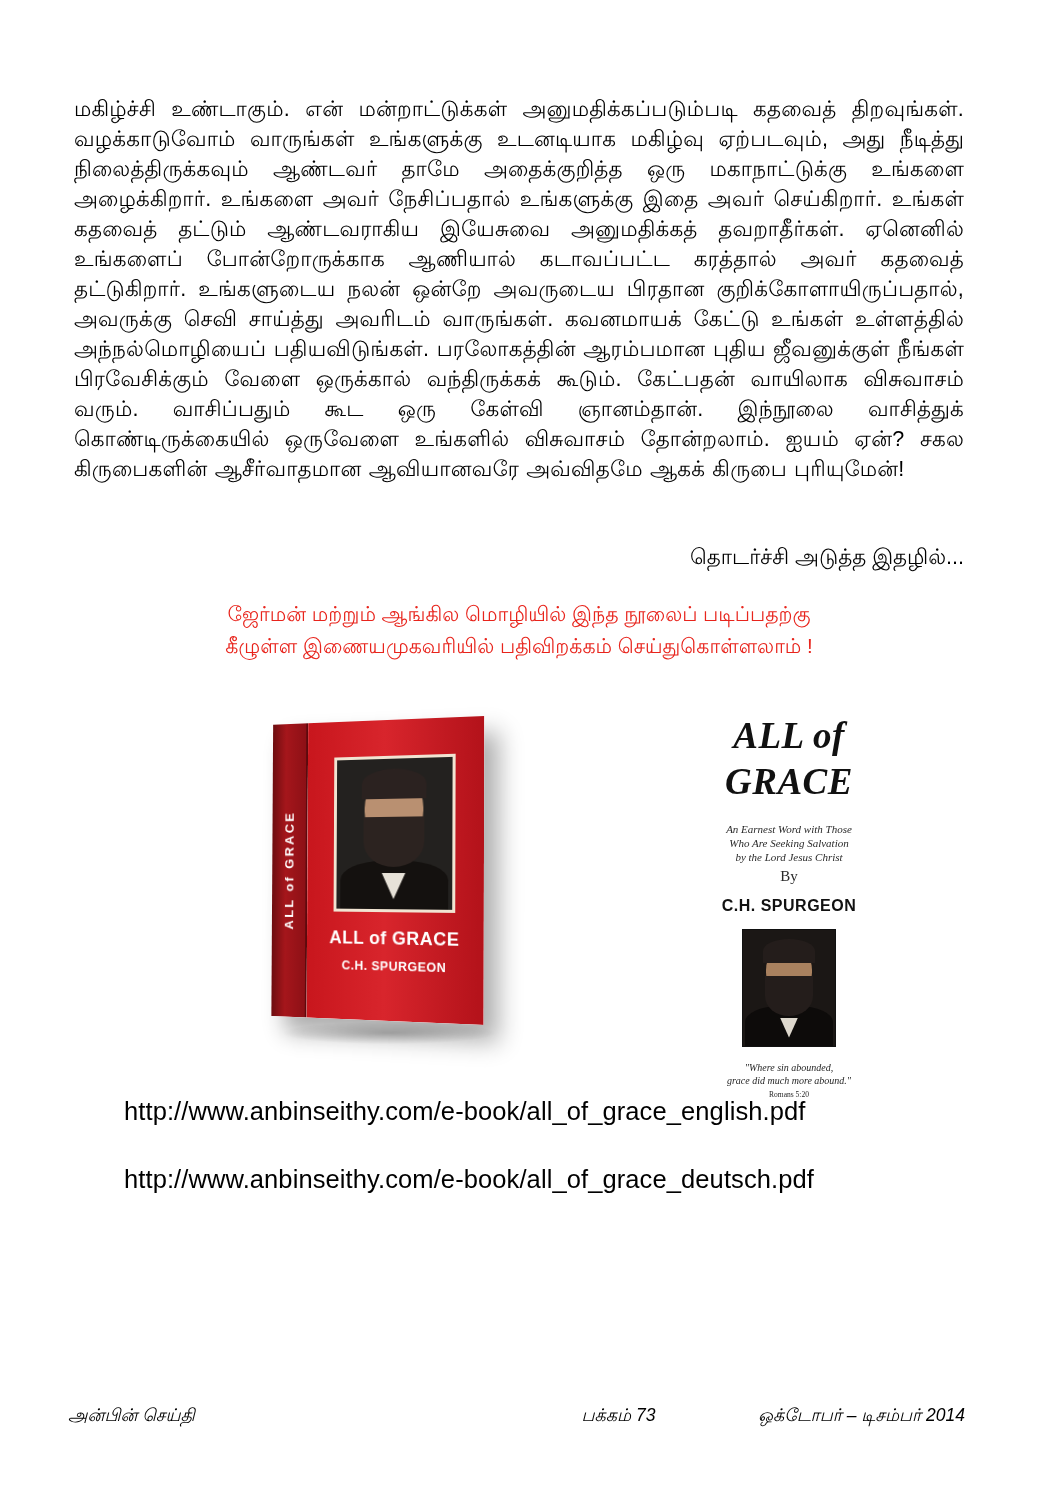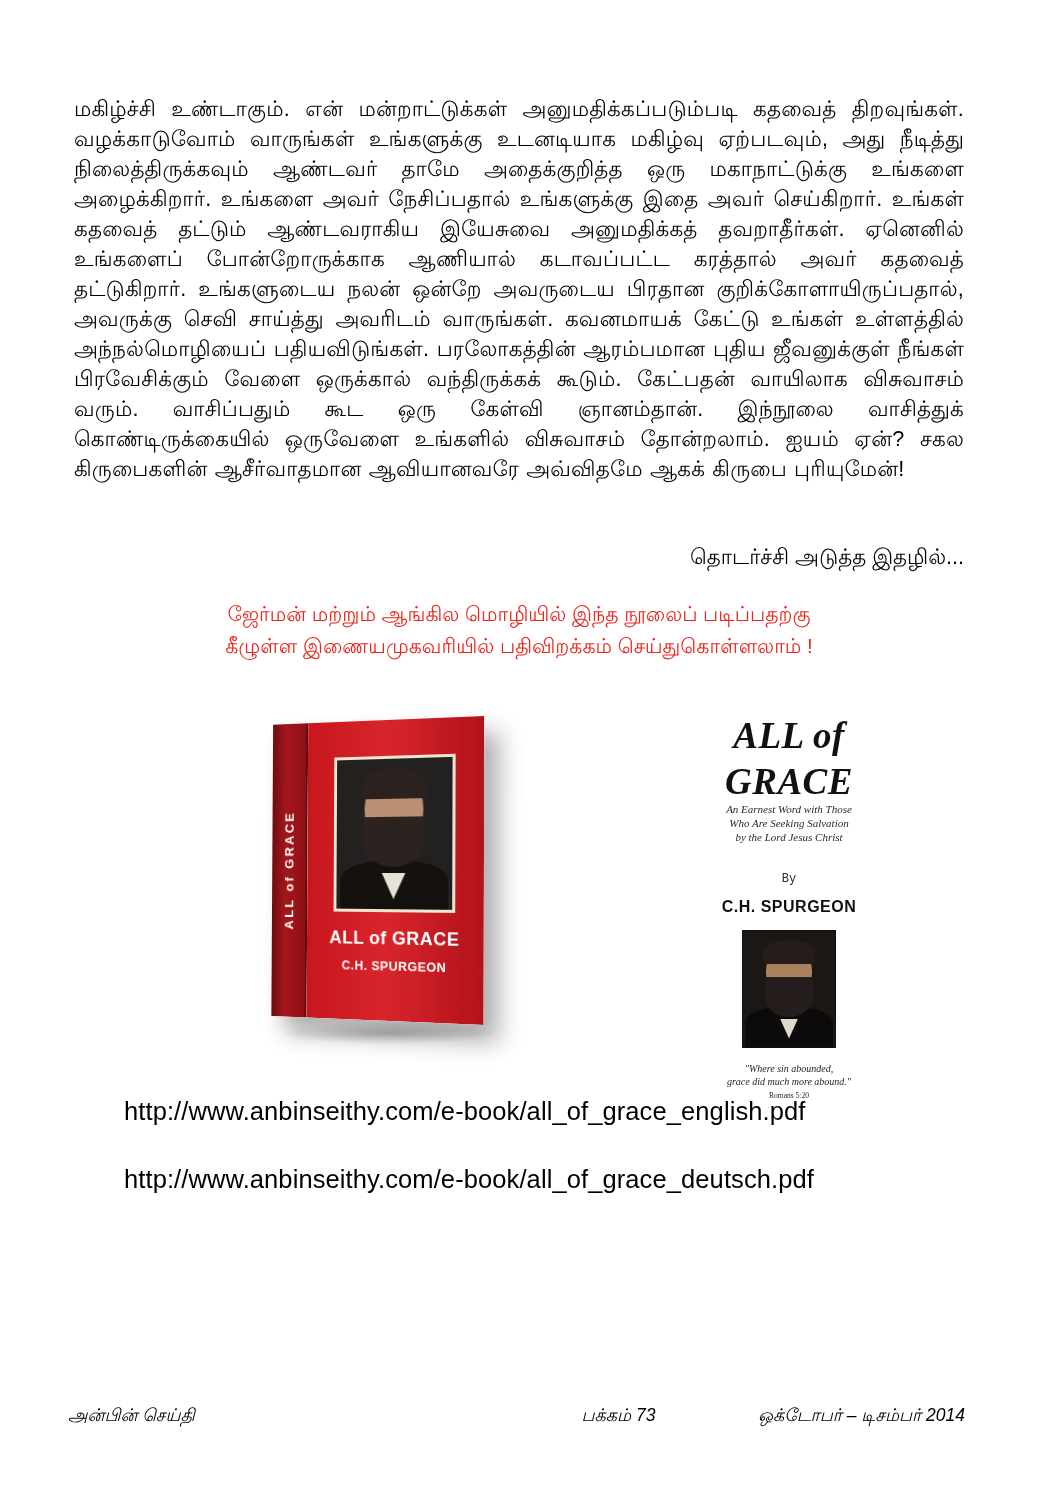--- a/index.html
+++ b/index.html
@@ -205,30 +205,31 @@
     font-family: "Liberation Serif", serif;
     font-weight: bold;
     font-size: 37px;
     line-height: 40px;
     letter-spacing: 0.5px;
     color: #111111;
     margin-top: 6px;
     font-style: italic;
   }
   .flat .fsub {
+    margin-top: 20px;
     font-family: "Liberation Serif", serif;
     font-style: italic;
     font-size: 11px;
     line-height: 14px;
     color: #2a2a2a;
   }
   .flat .fby {
-    margin-top: 28px;
-    font-family: Liberation Mono, monospace;
-    font-size: 12px;
+    margin-top: 4px;
+    font-family: Liberation Serif, serif;
+    font-size: 15px;
     color: #2a2a2a;
   }
   .flat .fauthor {
     margin-top: 12px;
     font-family: "Liberation Sans", sans-serif;
     font-weight: bold;
     font-size: 16px;
     letter-spacing: 0.5px;
     color: #111111;
   }

